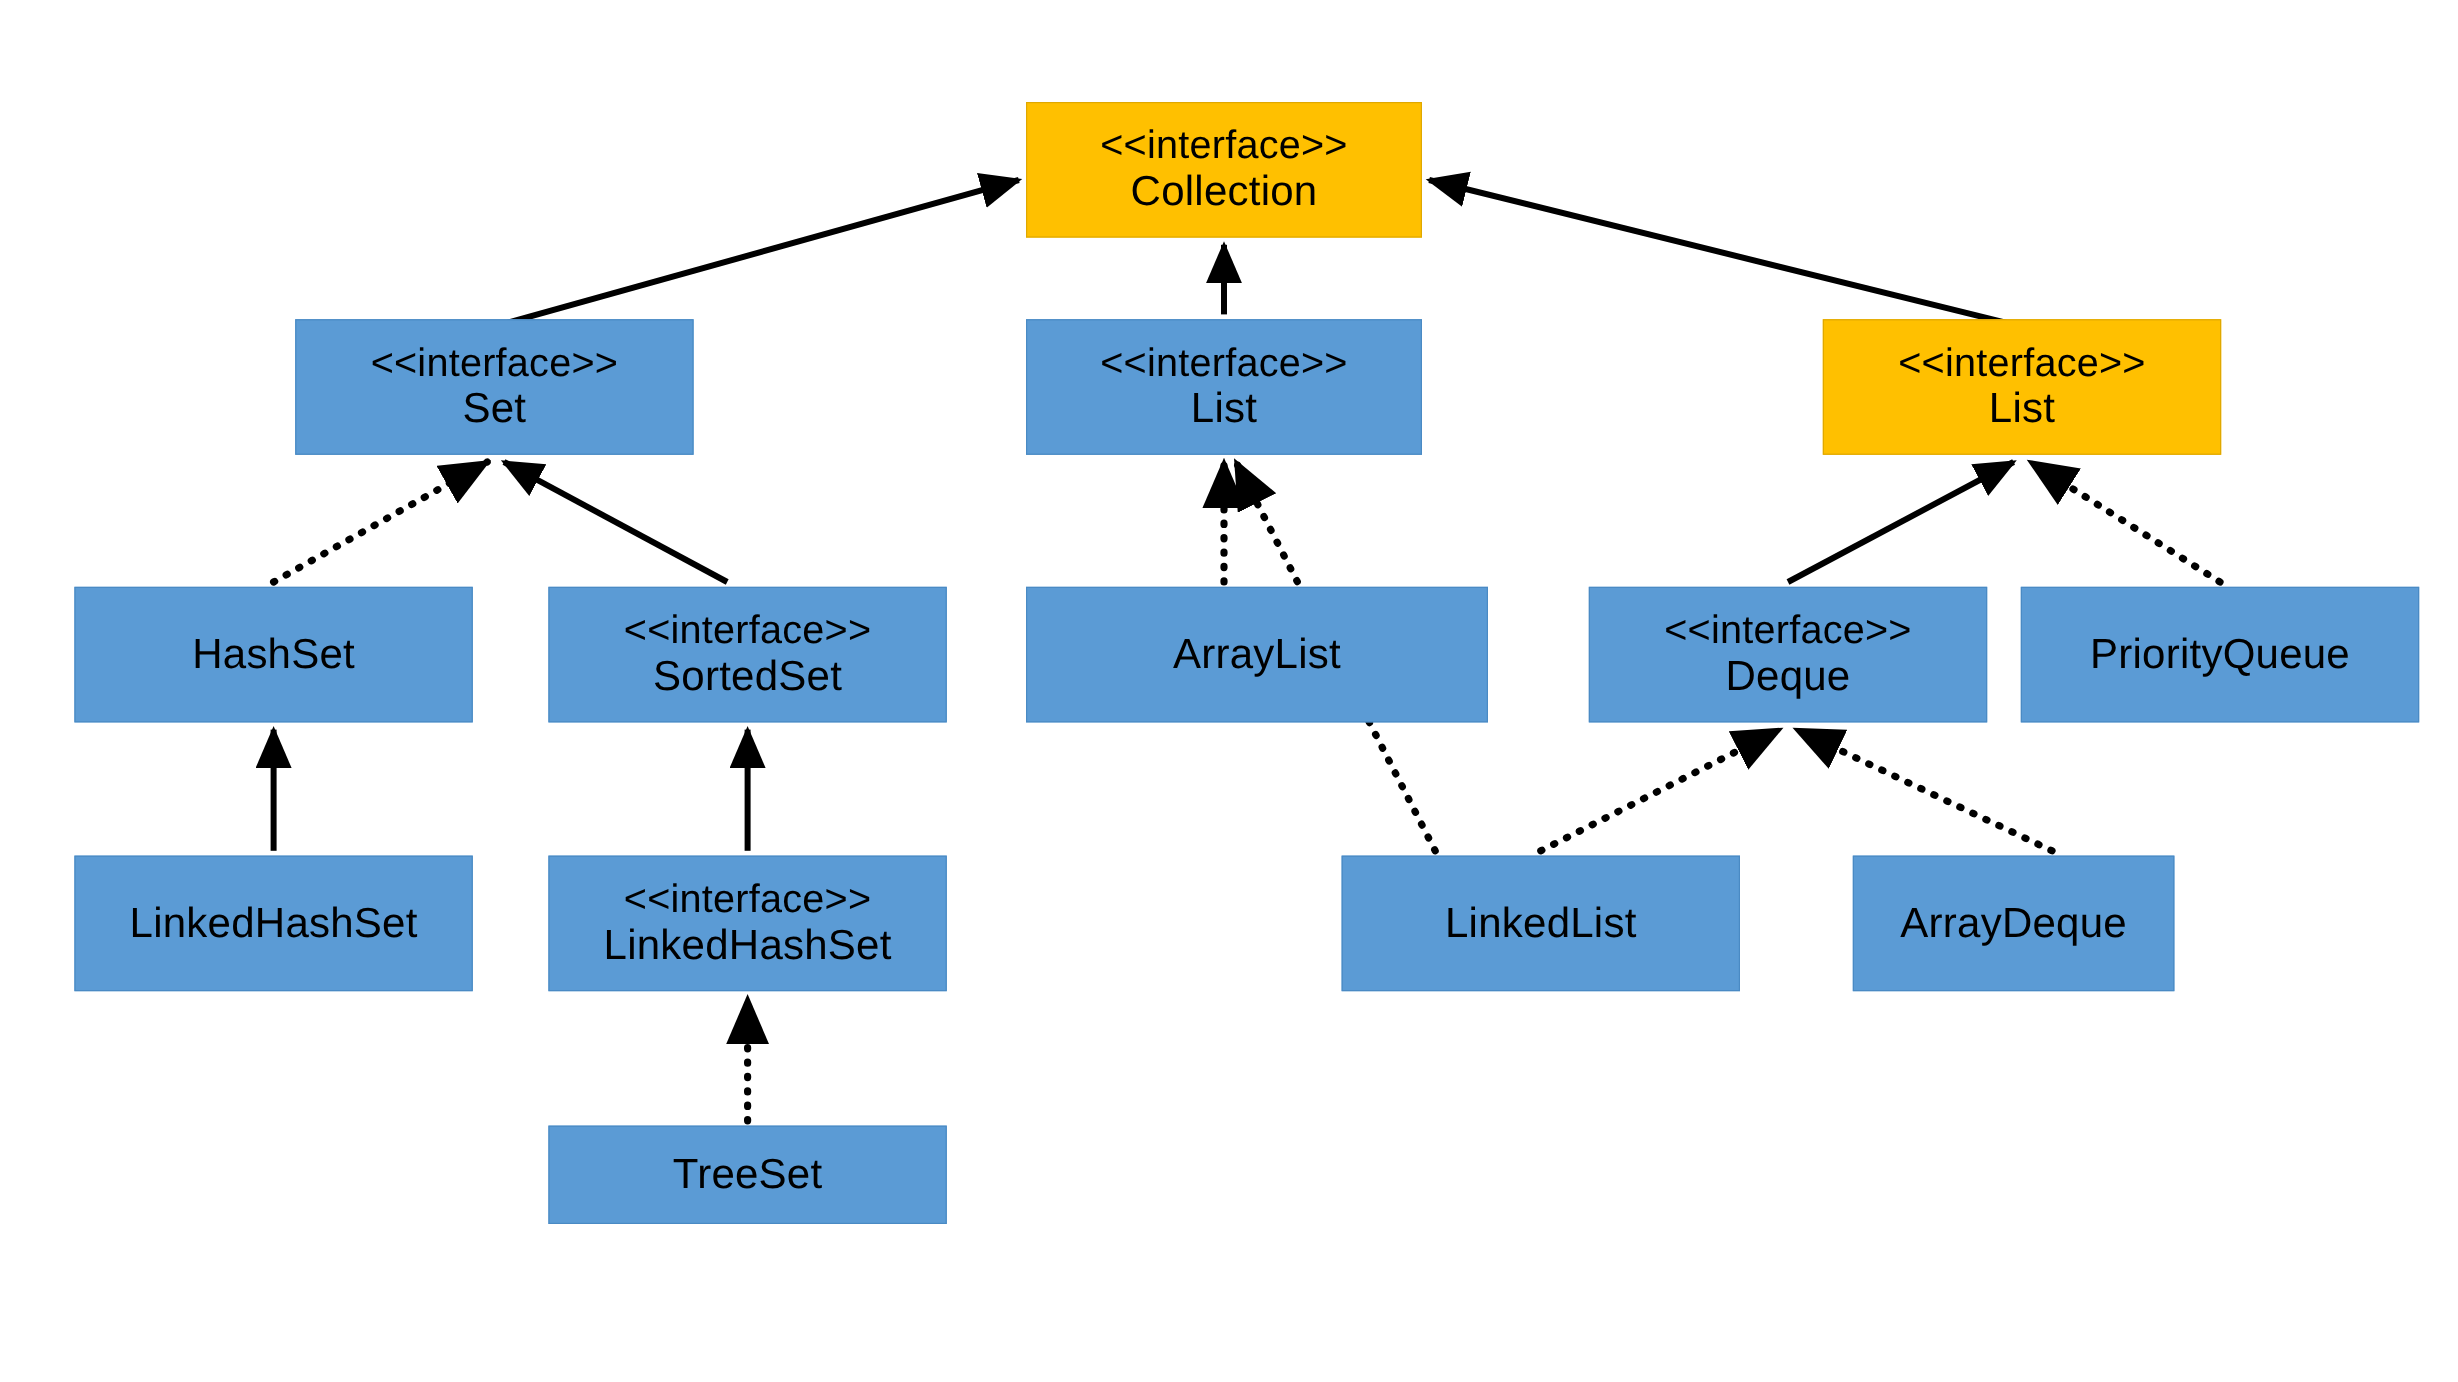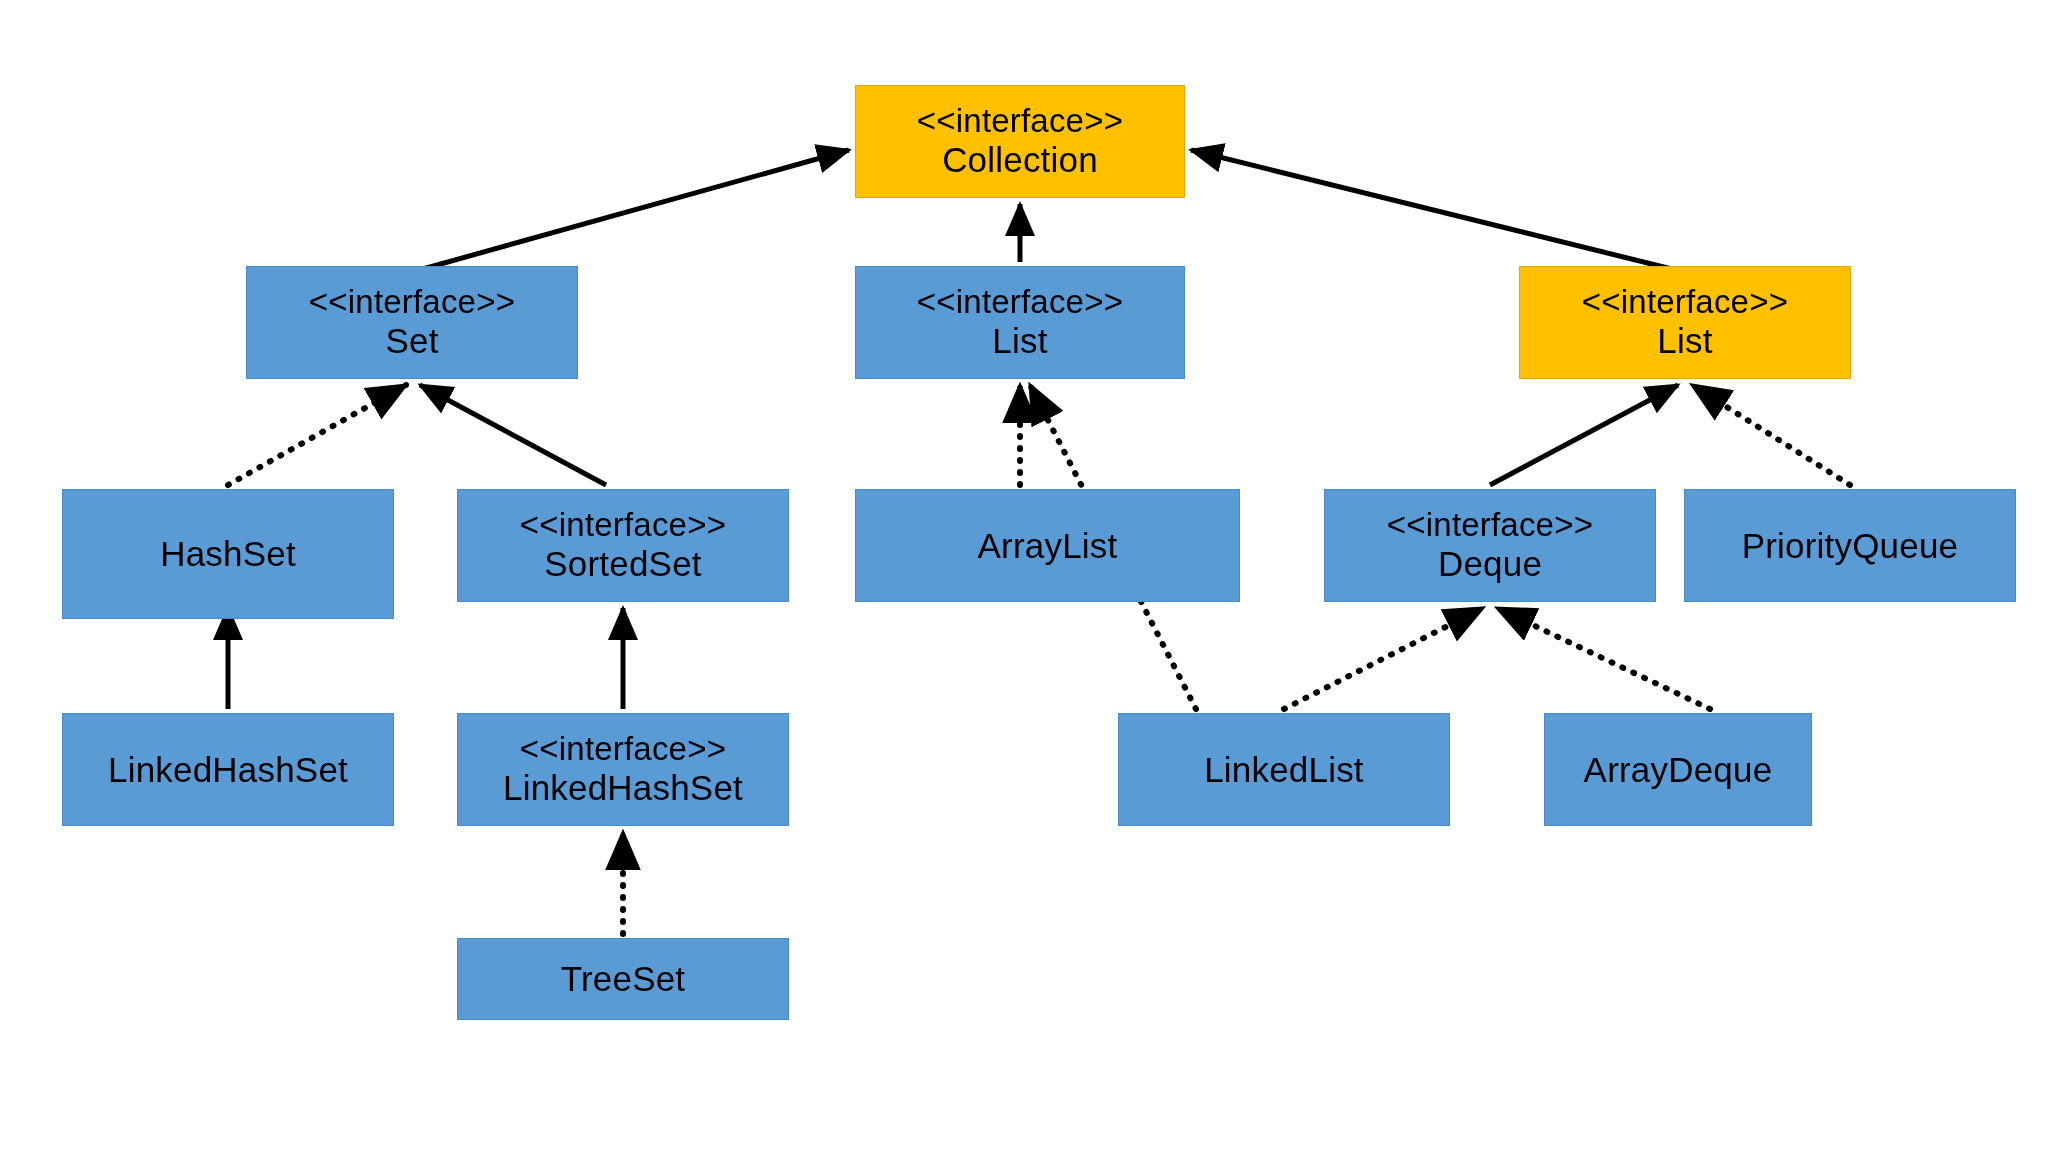--- a/index.html
+++ b/index.html
@@ -99,21 +99,21 @@
         <div class="node-title">Set</div>
       </div>
       <div class="node blue" style="left: 855px; top: 266px; width: 330px; height: 113px;">
         <div class="node-stereotype">&lt;&lt;interface&gt;&gt;</div>
         <div class="node-title">List</div>
       </div>
       <div class="node amber" style="left: 1519px; top: 266px; width: 332px; height: 113px;">
         <div class="node-stereotype">&lt;&lt;interface&gt;&gt;</div>
         <div class="node-title">List</div>
       </div>
-      <div class="node blue single" style="left: 62px; top: 489px; width: 332px; height: 130px;">
+      <div class="node blue single" style="left: 62px; top: 489px; width: 332px; height: 113px;">
         <div class="node-title">HashSet</div>
       </div>
       <div class="node blue" style="left: 457px; top: 489px; width: 332px; height: 113px;">
         <div class="node-stereotype">&lt;&lt;interface&gt;&gt;</div>
         <div class="node-title">SortedSet</div>
       </div>
       <div class="node blue single" style="left: 855px; top: 489px; width: 385px; height: 113px;">
         <div class="node-title">ArrayList</div>
       </div>
       <div class="node blue" style="left: 1324px; top: 489px; width: 332px; height: 113px;">

